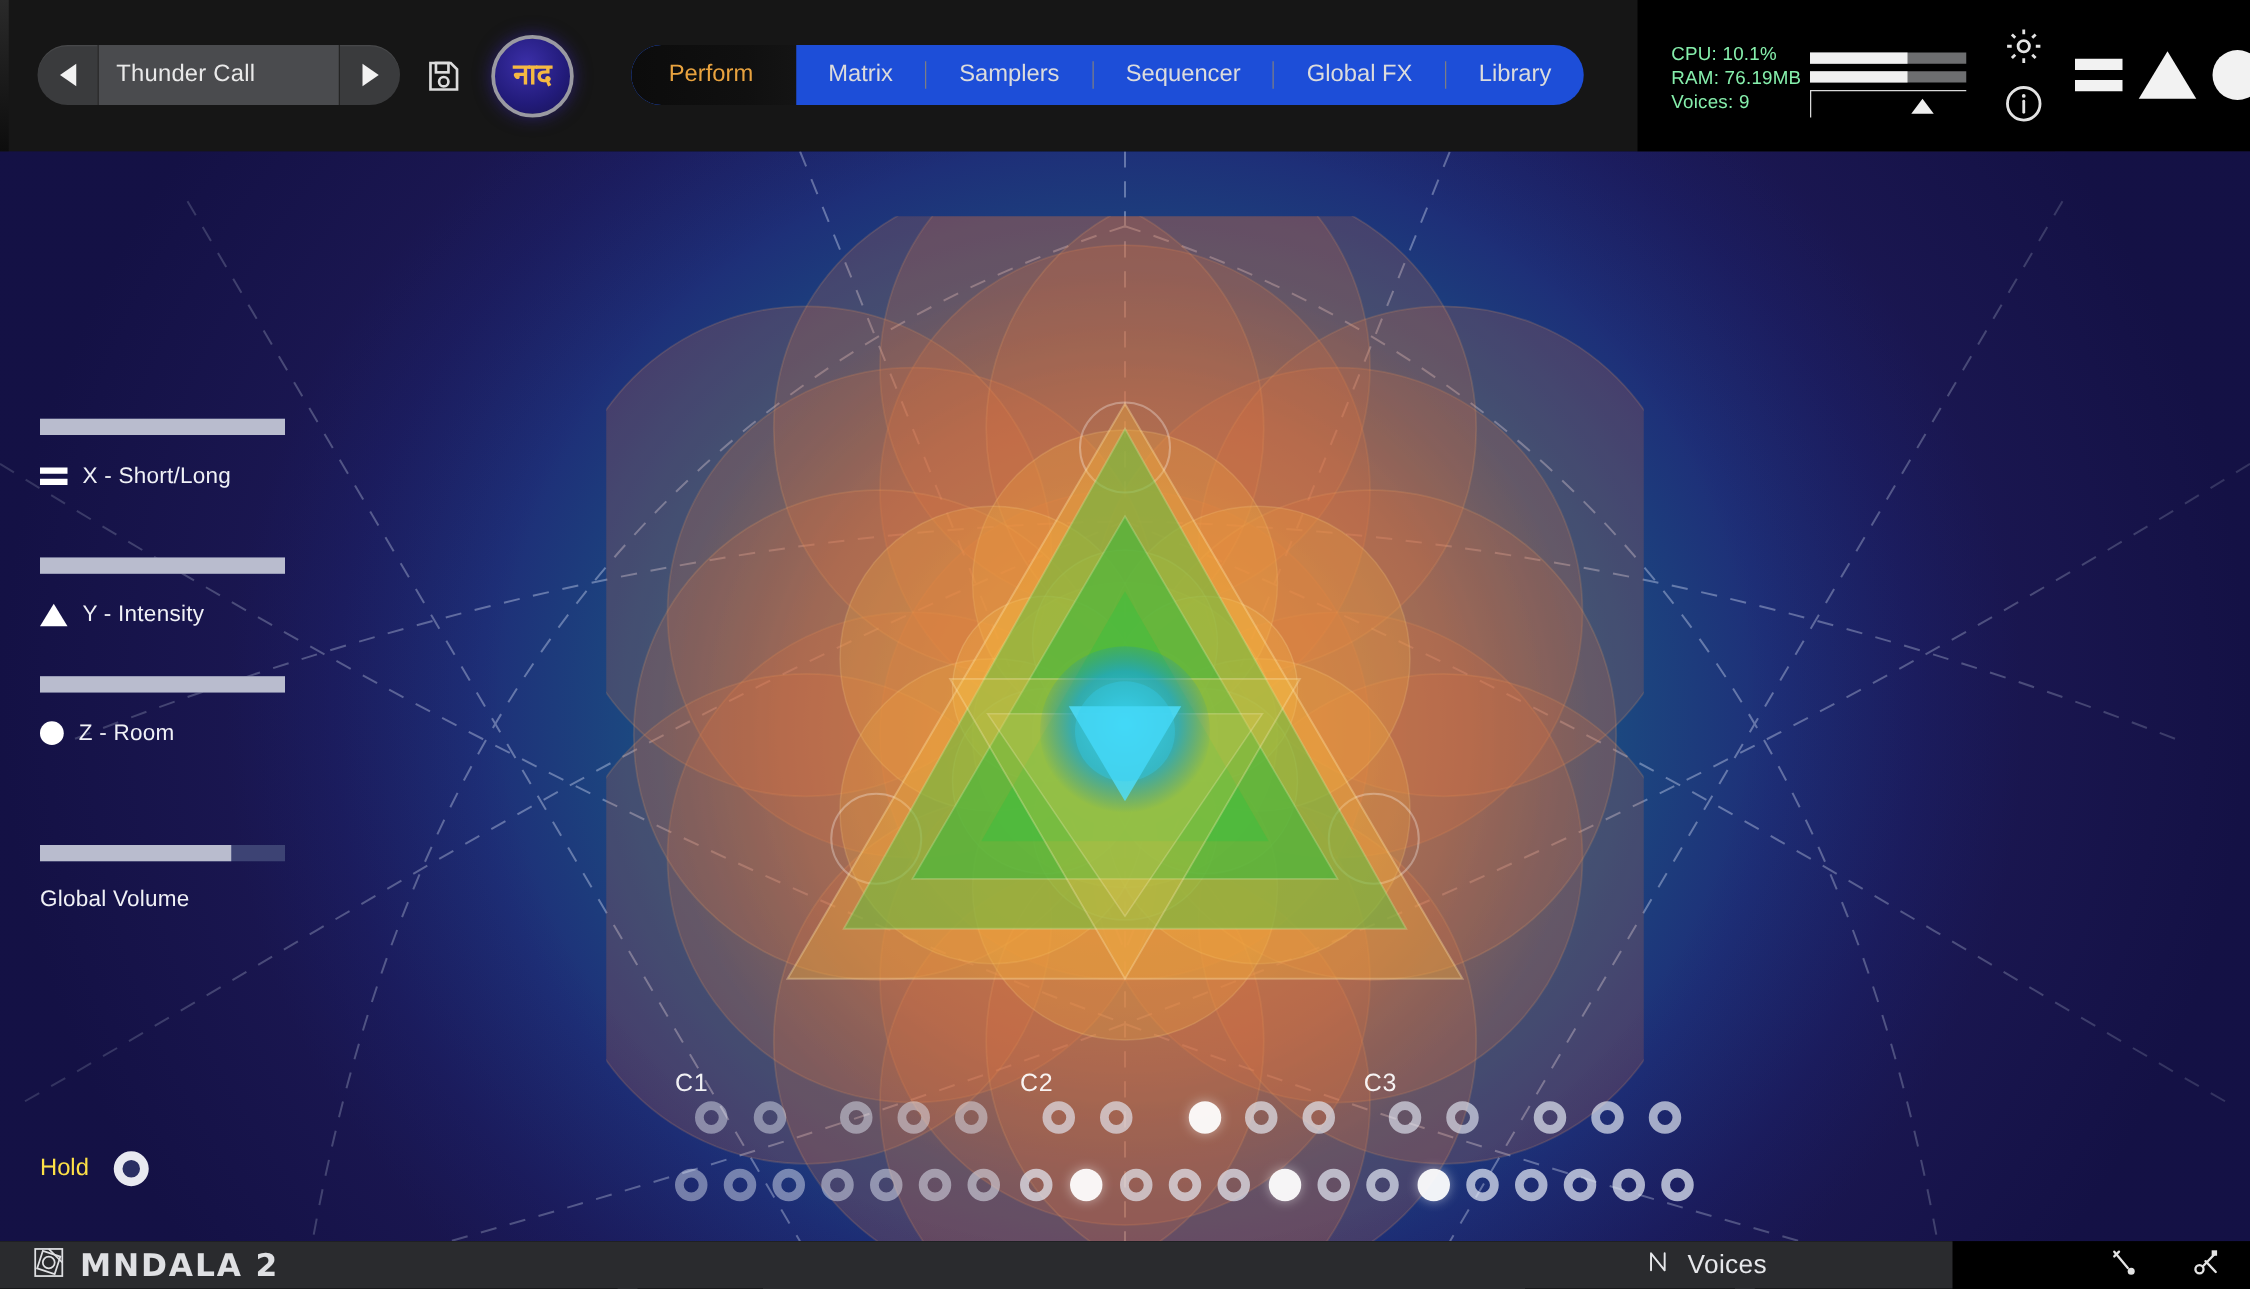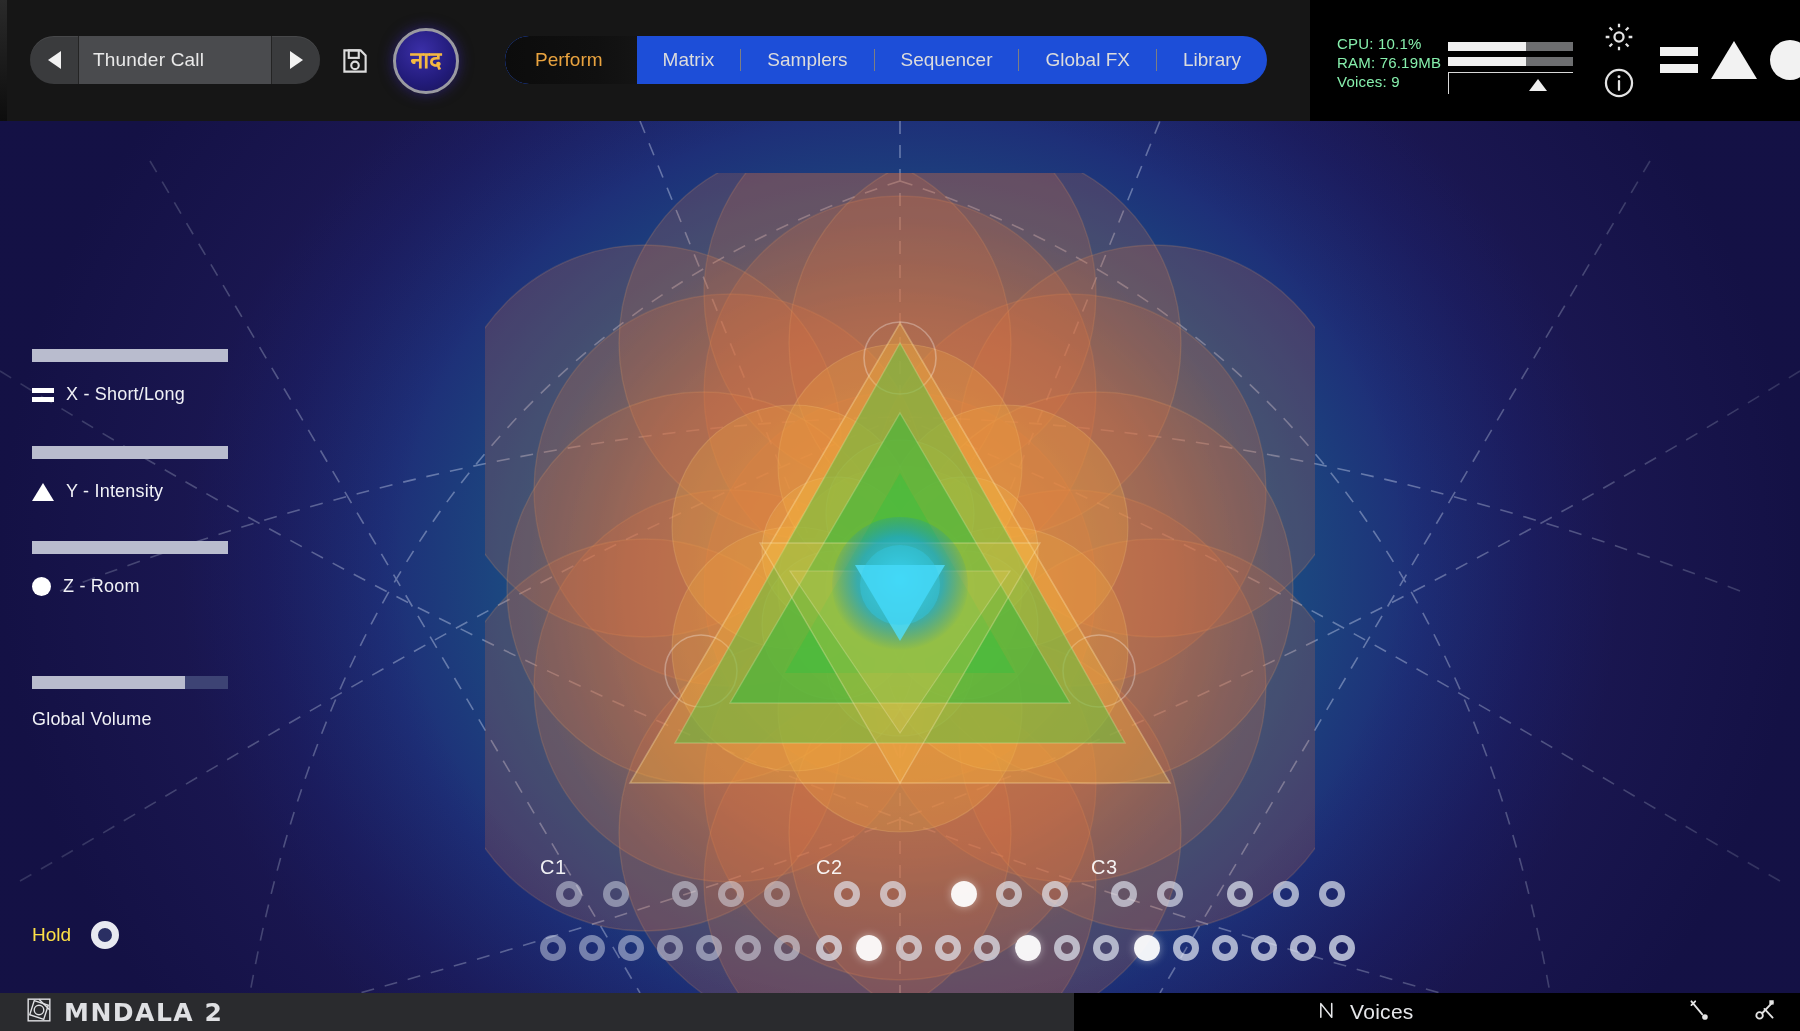--- a/index.html
+++ b/index.html
@@ -135,21 +135,21 @@
   .oct-lab{ position:absolute; color:#fff; font-size:20px; letter-spacing:.5px; opacity:.92; }
   .nav-tri{ position:absolute; cursor:pointer; pointer-events:auto; opacity:.62; }
   .nav-left{ border-top:21px solid transparent; border-bottom:21px solid transparent; border-right:26px solid #cfd6e4; }
   .nav-right{ border-top:21px solid transparent; border-bottom:21px solid transparent; border-left:26px solid #cfd6e4; }
 
   .pad{ position:absolute; border-radius:50%; pointer-events:auto; cursor:pointer; }
   .pad.ring{ box-sizing:border-box; }
 
   
   .footer{ position:absolute; left:0; top:993px; width:1800px; height:38px; background:#000; z-index:40; }
-  .footer-left{ position:absolute; left:0; top:0; width:1074px; height:38px;
+  .footer-left{ position:absolute; left:0; top:0; width:1562px; height:38px;
     background:#2a2b2e; display:flex; align-items:center; padding-left:26px; gap:12px; }
   .brand-txt{ color:#dfe0e3; font-size:25px; font-weight:bold; letter-spacing:1.5px;
     font-family:"DejaVu Sans", sans-serif; }
   .animod{ position:absolute; left:1318px; top:0; height:38px; display:flex;
     align-items:center; gap:10px; color:#e6e7ea; font-size:21px; letter-spacing:.3px; }
   .foot-tools{ position:absolute; right:22px; top:0; height:38px; display:flex;
     align-items:center; gap:40px; }
 </style>
 </head>
 <body>
@@ -252,21 +252,21 @@
         <circle cx="415" cy="412" r="68" fill="url(#core)"></circle>
         <polygon points="415,468 370,392 460,392" fill="#4fe0ff" fill-opacity="0.78"></polygon>
         <circle cx="415" cy="412" r="40" fill="#35cdf0" fill-opacity="0.35"></circle>
       </svg>
     </div>
     <div class="stage-vig"></div>
   </div>
 
   <div class="leftpanel">
 
-    <div class="ctrl" style="top:228px">
+    <div class="ctrl" style="top:214px">
       <div class="track">
         <div class="fillbar" style="width:100%"></div>
       </div>
       <div class="row">
         <span class="ic-bars">
             <i></i>
             <i></i>
           </span>
         <span class="lab">X - Short/Long</span>
       </div>

